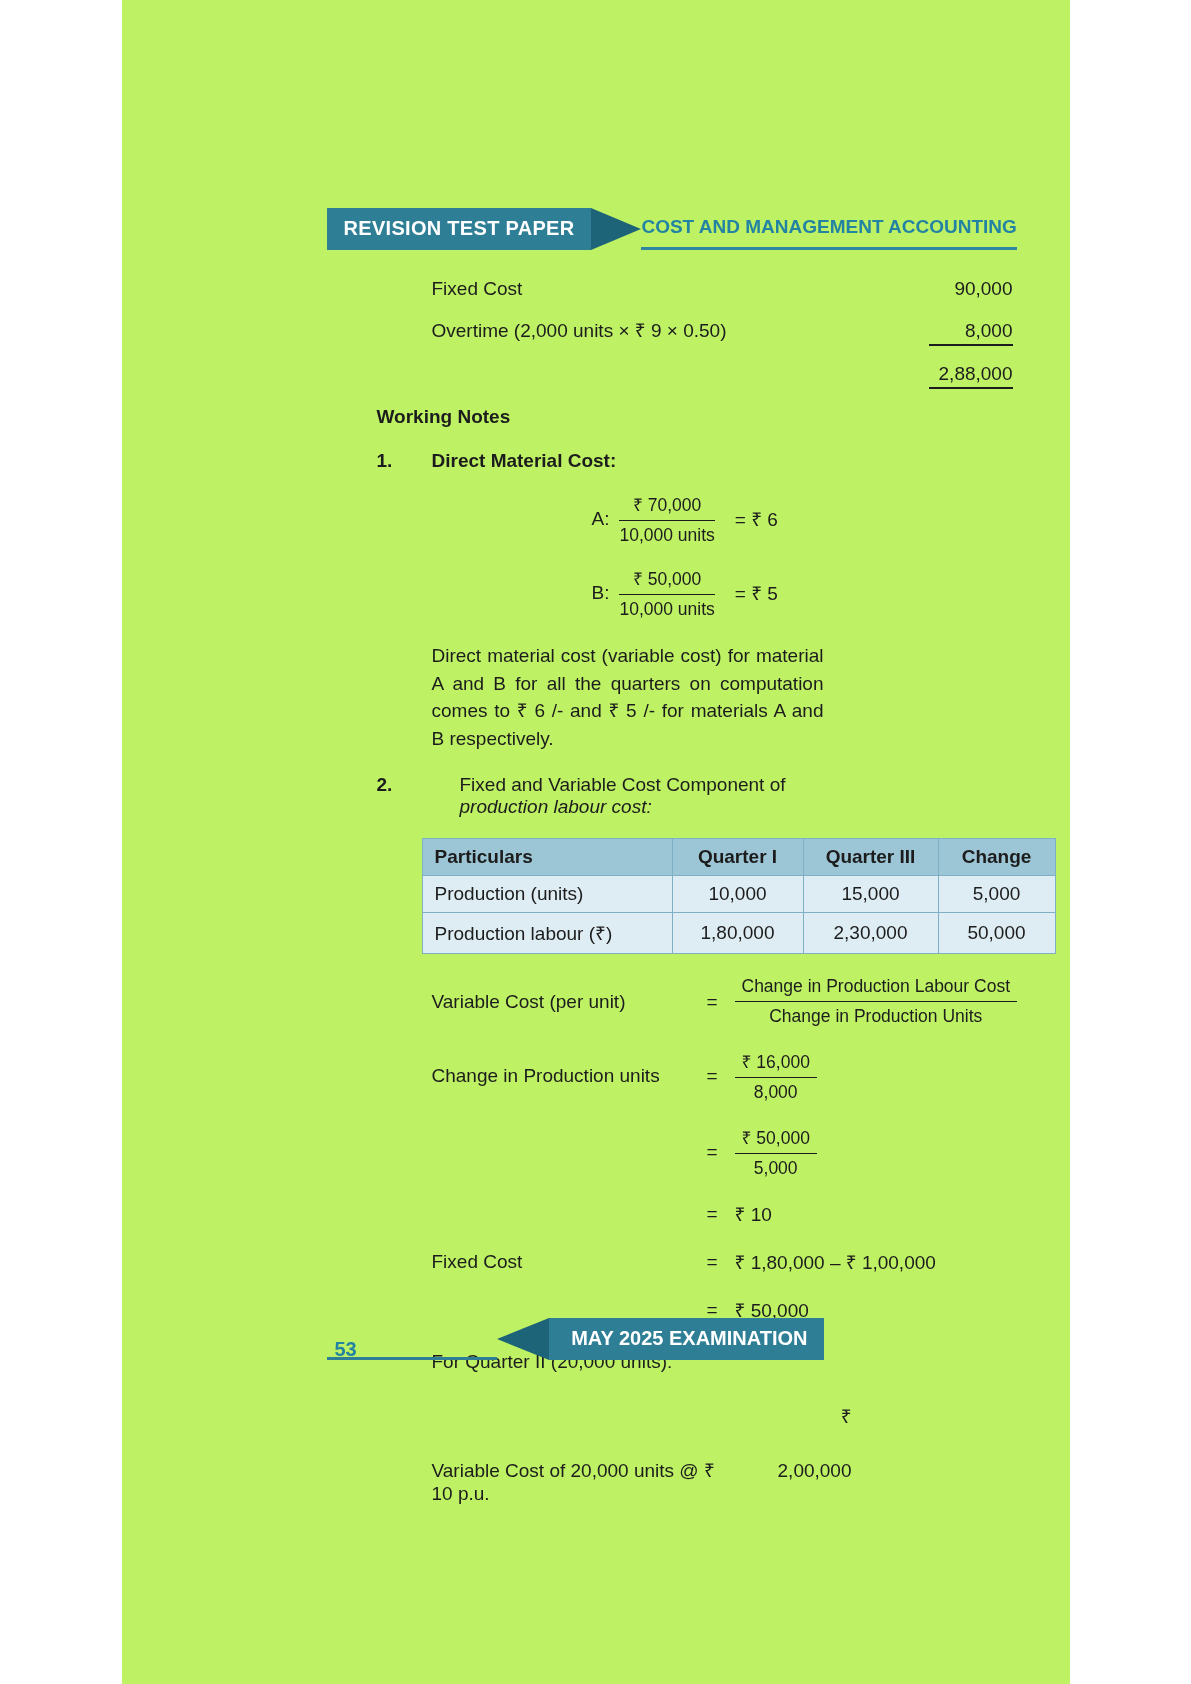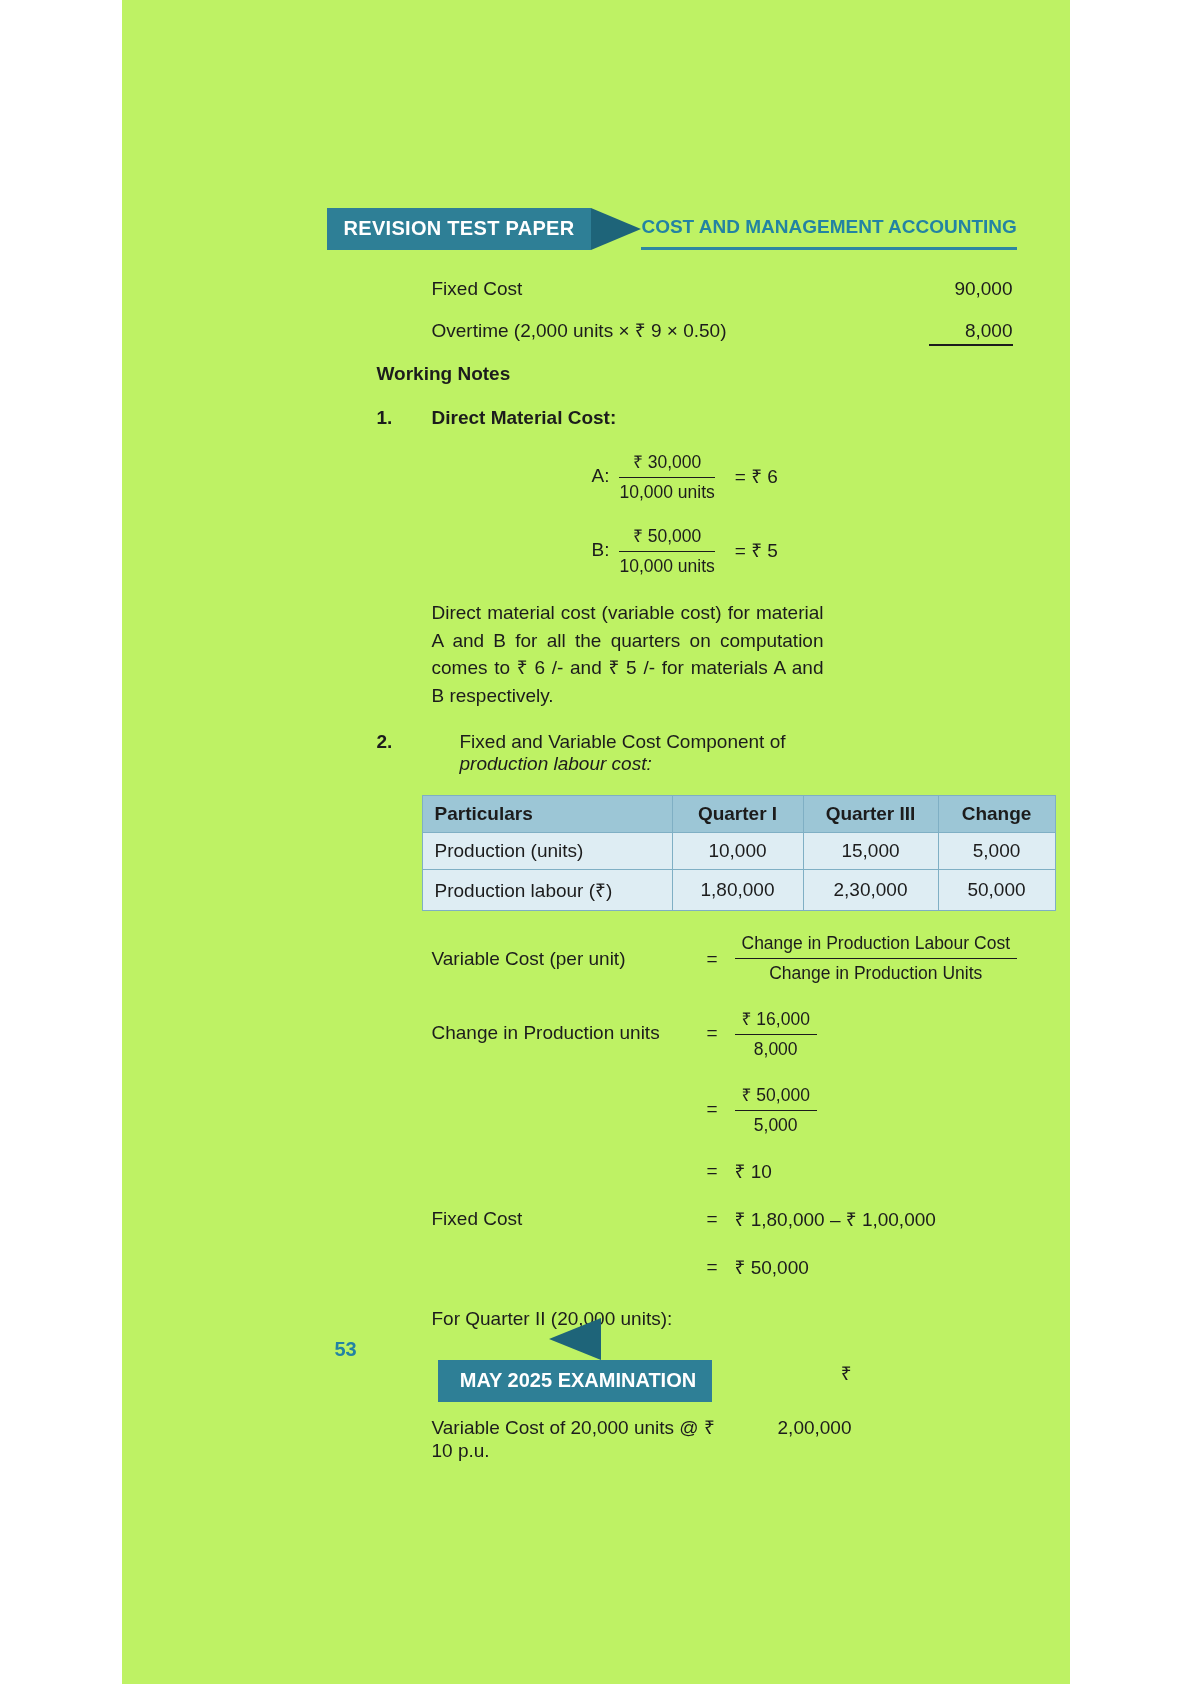--- a/index.html
+++ b/index.html
@@ -119,22 +119,21 @@
   .q2-cur { margin:30px 218px 0 0; text-align:right; }
   .q2-row { display:flex; align-items:baseline; margin:28px 218px 0 310px; }
   .q2-row .slabel { flex:1; }
   .q2-row .samount { width:130px; text-align:right; }
 
   
   .footer {
     position:absolute;
     left:205px; right:246px; top:1318px;
     display:flex;
-    align-items:center;
-    flex-direction:column;
+    align-items:flex-end;
   }
   .footer-line { flex:1; height:3px; background:#2E7F96; }
   .footer-arrow {
     width:0; height:0;
     border-top:21px solid transparent;
     border-bottom:21px solid transparent;
     border-right:52px solid #1E6479;
     margin-top:0;
   }
   .footer-banner {
@@ -168,33 +167,37 @@
 
   <div class="summary">
     <div class="srow">
       <div class="slabel">Fixed Cost</div>
       <div class="samount">90,000</div>
     </div>
     <div class="srow">
       <div class="slabel">Overtime (2,000 units × ₹ 9 × 0.50)</div>
       <div class="samount"><span class="uline">8,000</span></div>
     </div>
+    <div class="srow">
+      <div class="slabel"></div>
+      <div class="samount"><span class="uline">2,88,000</span></div>
+    </div>
   </div>
 
   <div class="wn-title">Working Notes</div>
 
   <div class="witem">
     <div class="wnum">1.</div>
     <div class="wtext">Direct Material Cost:</div>
   </div>
 
   <div class="frac-line">
     <span class="flabel">A:</span>
     <span class="frac">
-      <span class="num">₹ 30,000</span>
+      <span class="num">₹ 70,000</span>
       <span class="den">10,000 units</span>
     </span>
     <span class="fresult">= ₹ 6</span>
   </div>
 
   <div class="frac-line">
     <span class="flabel">B:</span>
     <span class="frac">
       <span class="num">₹ 50,000</span>
       <span class="den">10,000 units</span>

